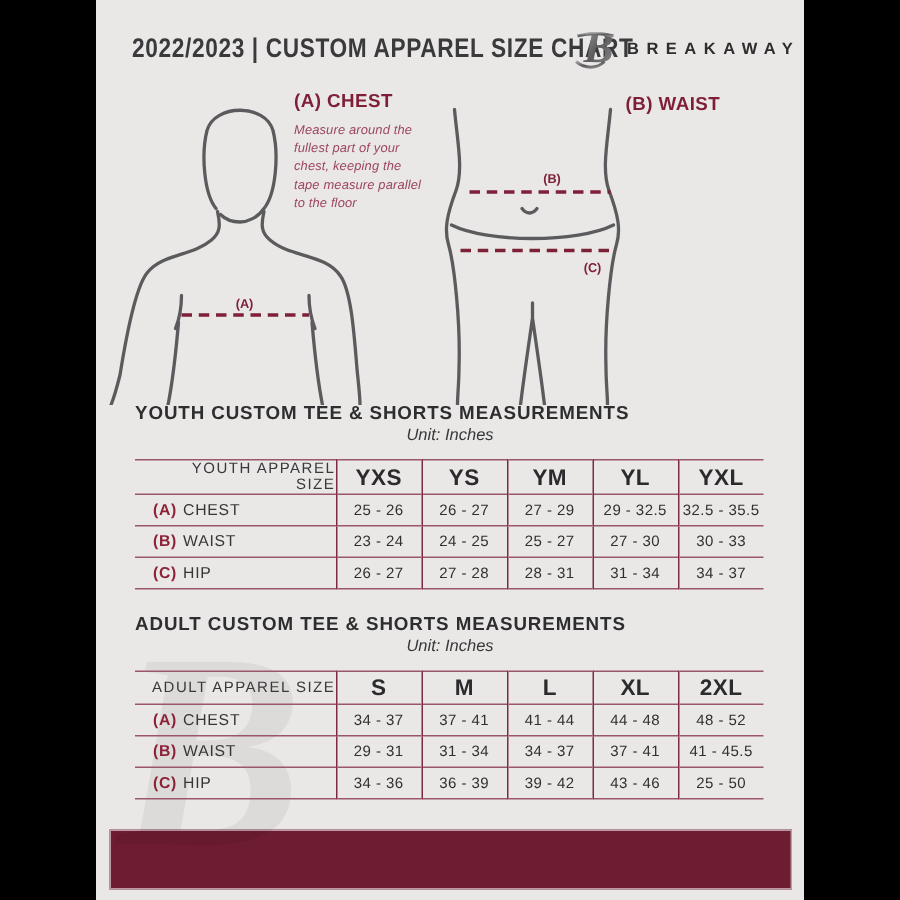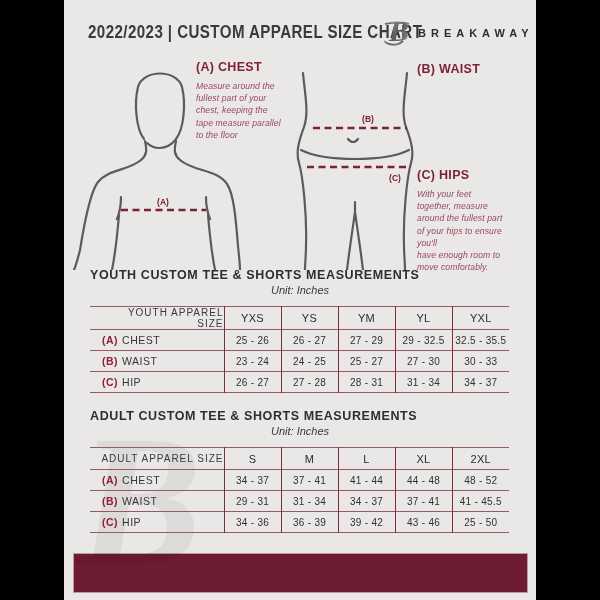--- a/index.html
+++ b/index.html
@@ -55,21 +55,21 @@
   table.size-table{
     border-collapse:collapse;table-layout:fixed;width:419px;
     border-top:1.5px solid #9c566a;
   }
   table.size-table tr{border-bottom:1.5px solid #9c566a;height:21px;}
   table.size-table thead tr{height:22px;}
   table.size-table th, table.size-table td{
     padding:0;vertical-align:middle;text-align:center;
     font-size:10px;color:#332e30;letter-spacing:.3px;
   }
-  table.size-table th{font-size:11px;font-weight:normal;color:#2b2b2d;}
+  table.size-table th{font-size:15px;font-weight:bold;color:#2b2b2d;}
   table.size-table th.lbl{
     font-weight:normal;font-size:10px;letter-spacing:1px;color:#39393b;
     text-align:right;padding-left:10px;
   }
   table.size-table td.lbl{
     text-align:left;padding-left:12px;font-size:10.5px;color:#3a3436;
     letter-spacing:.5px;
   }
   table.size-table td.lbl b{color:#8c2138;margin-right:4px;}
   table.size-table td.val, table.size-table th.col{border-left:1.2px solid #7e2a42;}
@@ -135,30 +135,20 @@
     <h3>(A) CHEST</h3>
     <p>Measure around the
 fullest part of your
 chest, keeping the
 tape measure parallel
 to the floor</p>
   </div>
   <div class="instr instr-b">
     <h3>(B) WAIST</h3>
   </div>
-  <div class="instr instr-c">
-    <h3>(C) HIPS</h3>
-    <p>With your feet
-together, measure
-around the fullest part
-of your hips to ensure
-you'll
-have enough room to
-move comfortably.</p>
-  </div>
 
   <div class="watermark">B</div>
 
   <div class="tables-section">
       <div class="size-table-block">
         <div class="tbl-title">YOUTH CUSTOM TEE &amp; SHORTS MEASUREMENTS</div>
         <div class="tbl-unit">Unit: Inches</div>
         <table class="size-table">
           <colgroup>
             <col style="width: 134px;">

